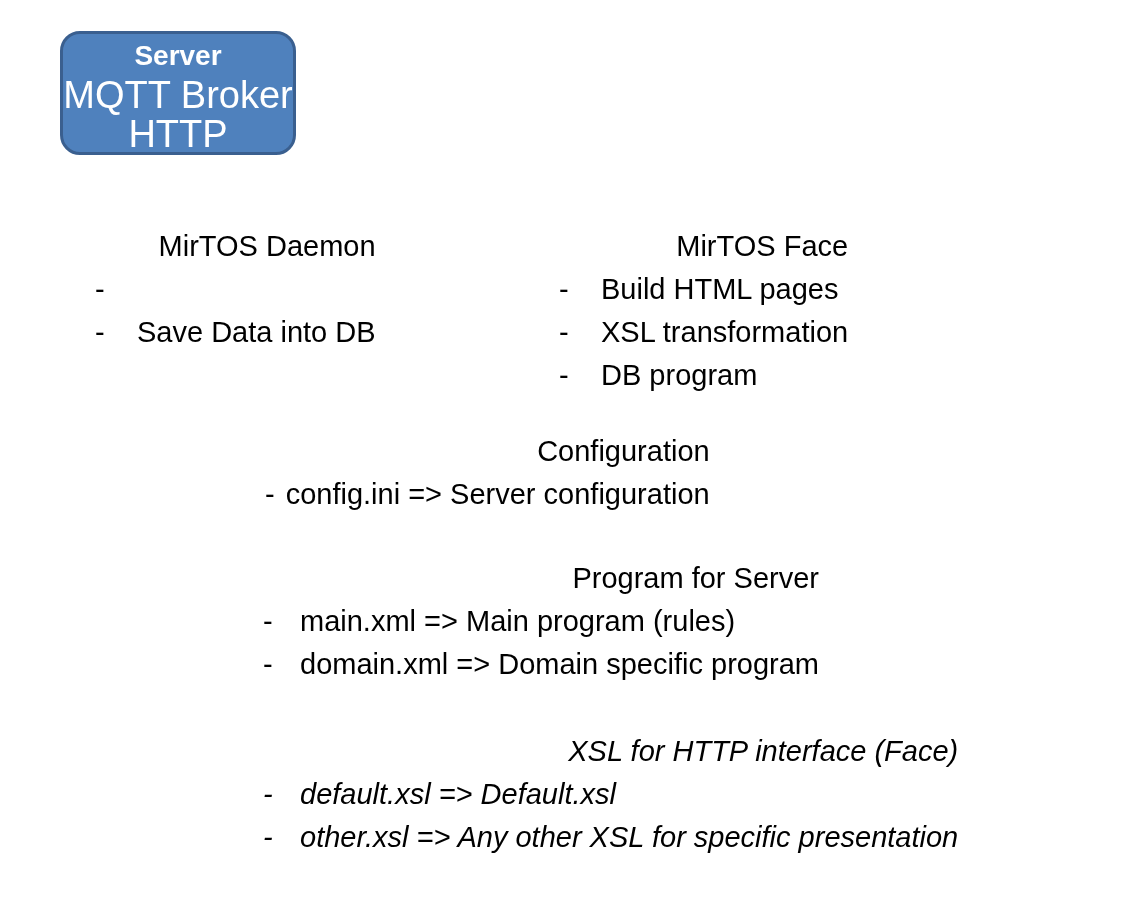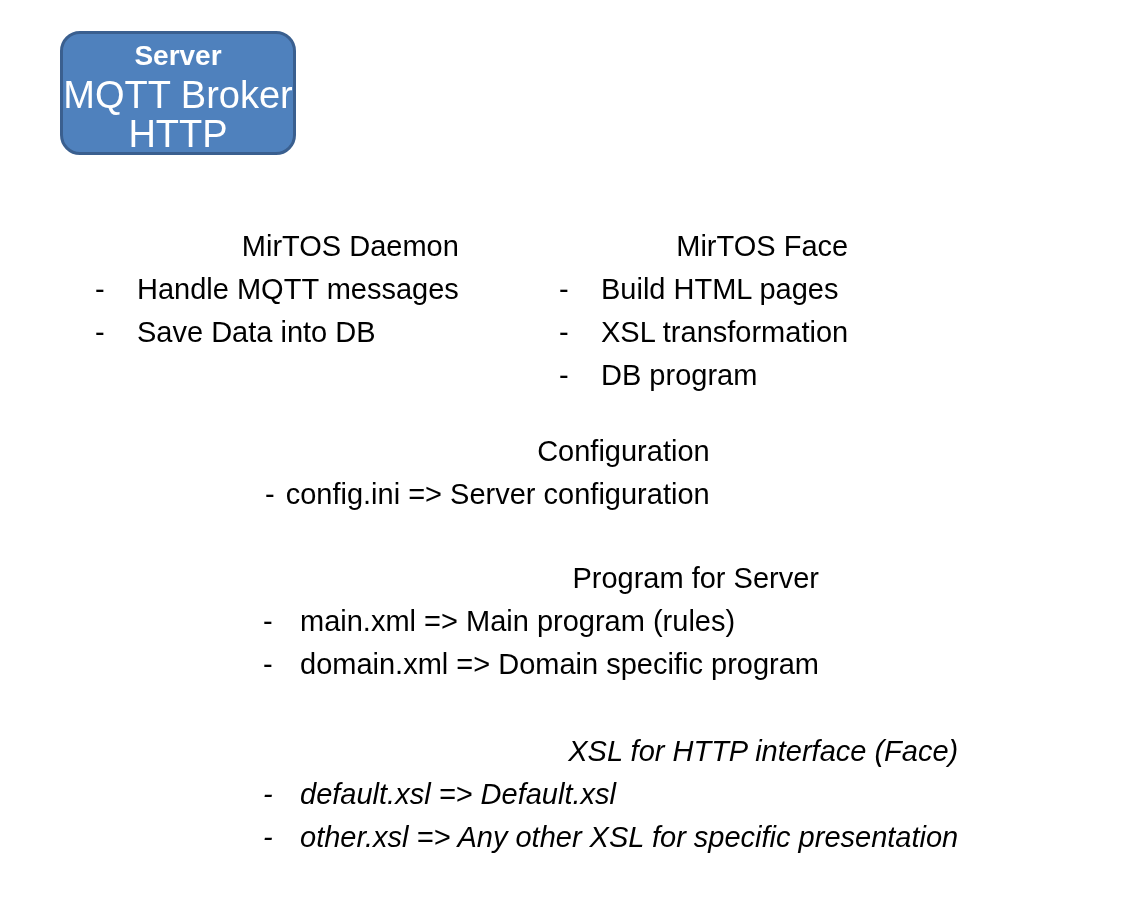--- a/index.html
+++ b/index.html
@@ -77,21 +77,20 @@
 <div class="server-box" style="background: rgb(79, 129, 189); border-color: rgb(58, 95, 143); color: rgb(255, 255, 255);">
   <div class="box-title">Server</div>
   <div class="box-line">MQTT Broker</div>
   <div class="box-line">HTTP Daemon</div>
 </div>
 
 <div class="section indent-wide" id="section-daemon">
   <div class="heading">MirTOS Daemon</div>
   <div class="bullet">
     <span class="dash">-</span>
-    <span class="txt">Handle MQTT messages</span>
   </div>
   <div class="bullet">
     <span class="dash">-</span>
     <span class="txt">Save Data into DB</span>
   </div>
 </div>
 
 <div class="section indent-wide" id="section-face">
   <div class="heading">MirTOS Face</div>
   <div class="bullet">

